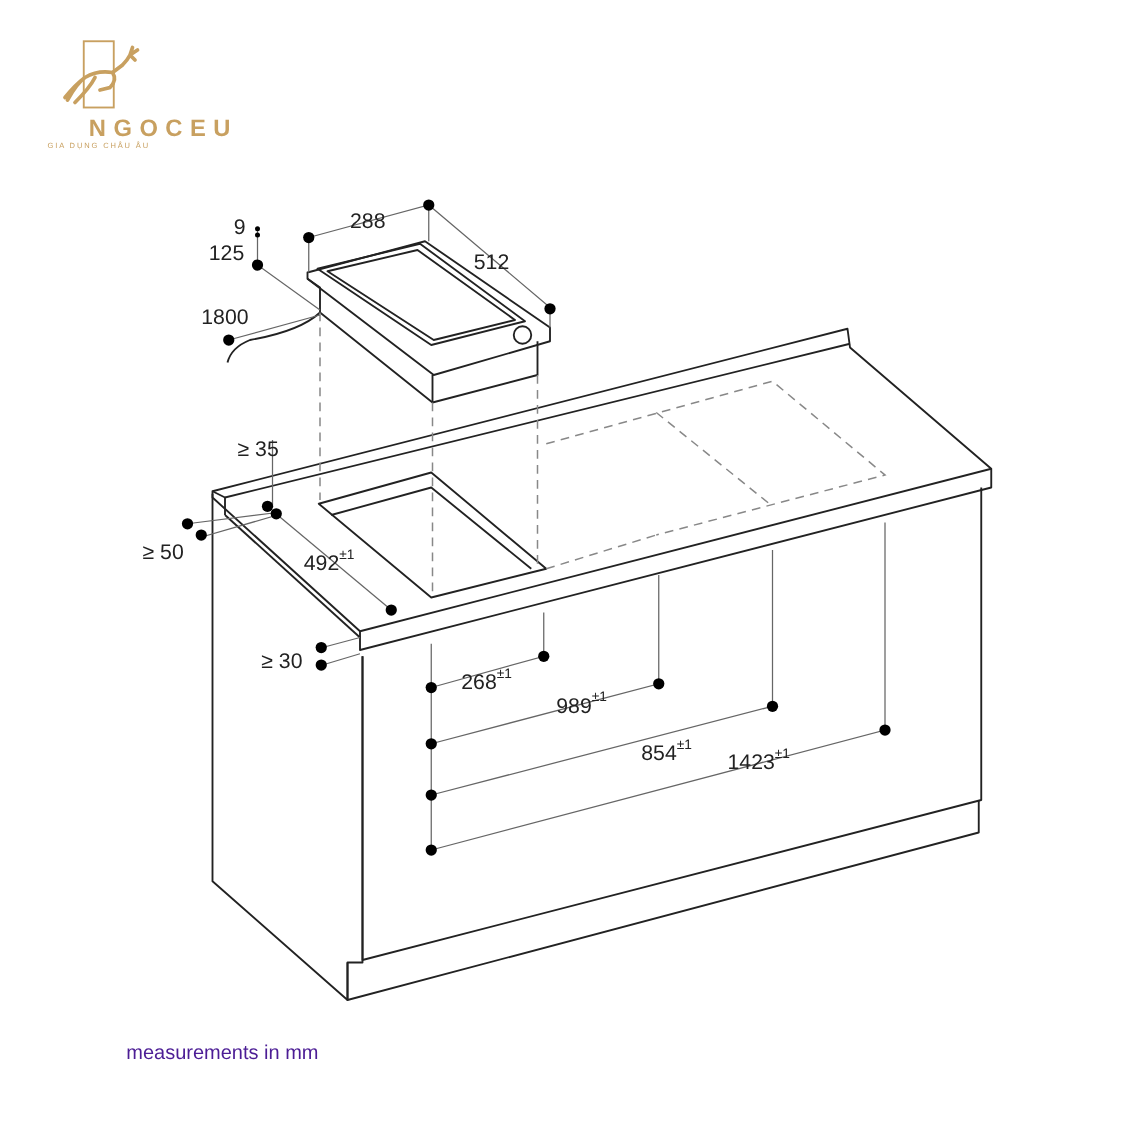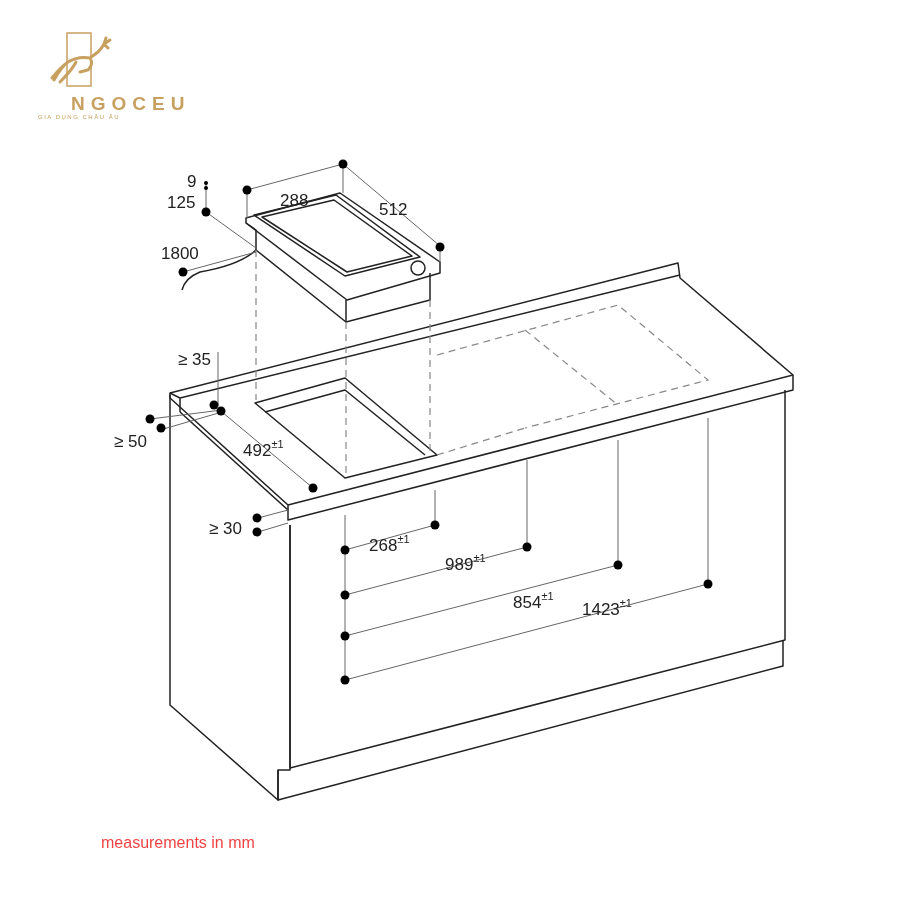--- a/index.html
+++ b/index.html
@@ -2,21 +2,21 @@
 <html><head>
 <meta charset="utf-8">
 <style>
   html,body{margin:0;padding:0;background:#ffffff;}
   #stage{position:relative;width:900px;height:900px;overflow:hidden;background:#fff;font-family:"Liberation Sans",sans-serif;}
   svg{position:absolute;left:0;top:0;}
   .dim{position:absolute;font-family:"Liberation Sans",sans-serif;font-size:17px;color:#222;line-height:1;white-space:nowrap;}
   .dim sup{font-size:11px;position:relative;top:-3px;vertical-align:top;}
   .logo-text{position:absolute;left:24px;top:93px;font-family:"Liberation Sans",sans-serif;font-size:19px;letter-spacing:6px;color:#c8a060;font-weight:bold;margin-left:47px;}
   .logo-sub{position:absolute;left:38px;top:114px;font-family:"Liberation Sans",sans-serif;font-size:6px;letter-spacing:1.5px;color:#c8a060;}
-  .caption{position:absolute;left:101px;top:834px;font-family:"Liberation Sans",sans-serif;font-size:16px;color:#ef4444;}
+  .caption{position:absolute;left:101px;top:834px;font-family:"Liberation Sans",sans-serif;font-size:16px;color:#4c1d95;}
 </style>
 </head>
 <body>
 
 <div id="stage">
 
   <div>
     <svg width="160" height="130">
       <rect x="67" y="33" width="24" height="53" fill="none" stroke="#c8a060" stroke-width="1.5"></rect>
       <path d="M52 78 Q60 68 68 62 Q78 56 90 58 L98 52 Q102 48 104 44 L106 38 M104 44 L110 40 M104 44 L108 48 M90 58 Q94 64 88 70 L80 72 M68 62 Q62 66 54 80 M76 62 Q72 70 60 82" fill="none" stroke="#c8a060" stroke-width="3" stroke-linecap="round"></path>
@@ -94,27 +94,27 @@
         <circle cx="345" cy="550" r="4.5"></circle>
       <circle cx="527" cy="547" r="4.5"></circle>
         <circle cx="345" cy="595" r="4.5"></circle>
       <circle cx="618" cy="565" r="4.5"></circle>
         <circle cx="345" cy="636" r="4.5"></circle>
       <circle cx="708" cy="584" r="4.5"></circle>
         <circle cx="345" cy="680" r="4.5"></circle>
     </g>
   </svg>
 
-  <div class="dim" style="left:280px;top:168px;margin-top:24px;">288</div>
+  <div class="dim" style="left:280px;top:168px;">288</div>
   <div class="dim" style="left:379px;top:201px;">512</div>
   <div class="dim" style="left:187px;top:173px;">9</div>
   <div class="dim" style="left:167px;top:194px;text-align:center;">125</div>
   <div class="dim" style="left:161px;top:245px;">1800</div>
 
-  <div class="dim" style="left:178px;top:351px;">≥ 35</div>
+  <div class="dim" style="left:190px;top:351px;">≥ 35</div>
   <div class="dim" style="left:114px;top:433px;">≥ 50</div>
   <div class="dim" style="left:209px;top:520px;">≥ 30</div>
 
   <div class="dim" style="left:243px;top:442px;">
     <span>492</span><sup>±1</sup>
   </div>
   <div class="dim" style="left:369px;top:537px;">
     <span>268</span><sup>±1</sup>
   </div>
   <div class="dim" style="left:445px;top:556px;">

